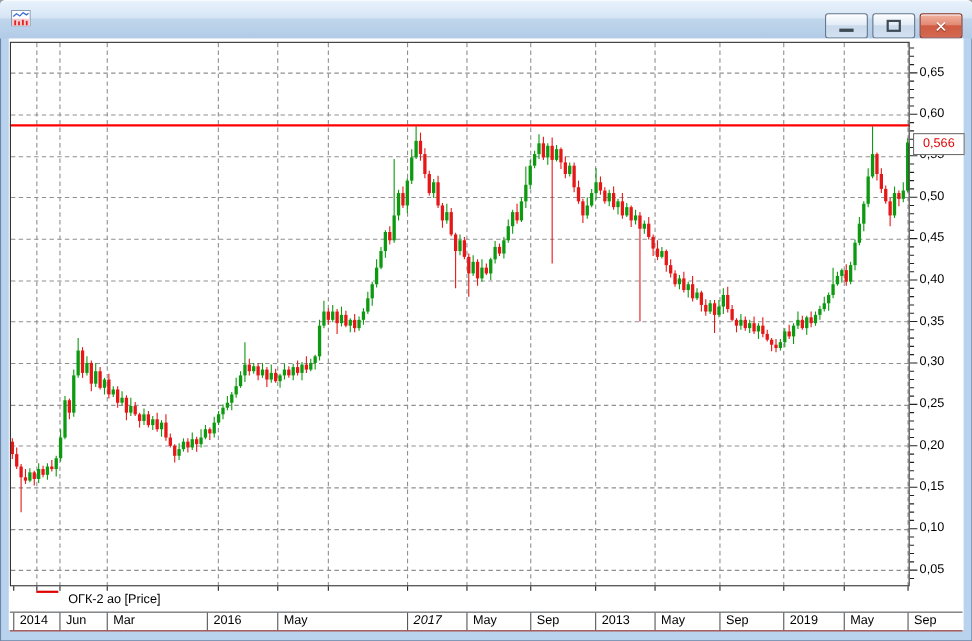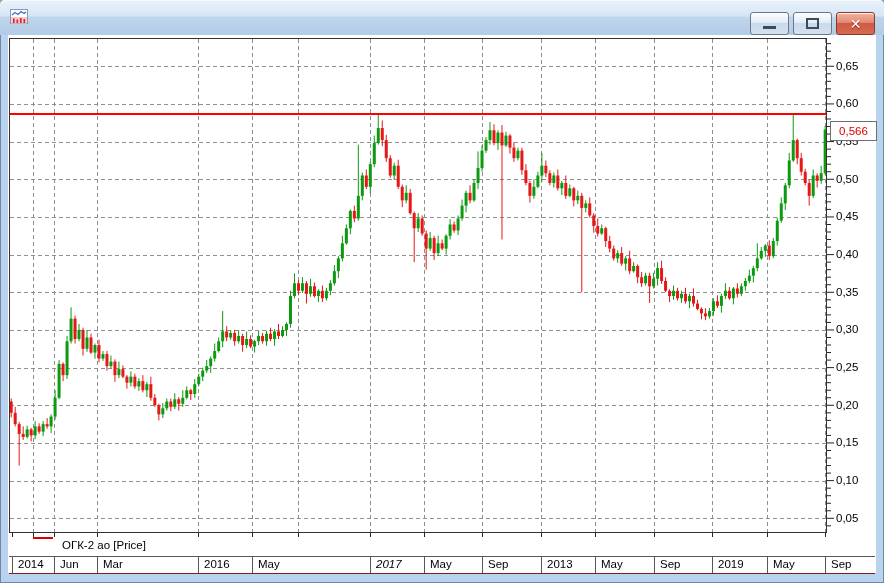--- a/index.html
+++ b/index.html
@@ -612,21 +612,21 @@
     <div id="datebar">
         <div class="dcell" style="left: 3px; width: 42px;">
           <span>2014</span>
         </div>
         <div class="dcell" style="left: 45px; width: 43px;">
           <span>Jun</span>
         </div>
         <div class="dcell" style="left: 88px; width: 101px;">
           <span>Mar</span>
         </div>
-        <div class="dcell" style="left: 189px; width: 54px; padding-left: 12px;">
+        <div class="dcell" style="left: 179px; width: 54px; padding-left: 12px;">
           <span>2016</span>
         </div>
         <div class="dcell" style="left: 243px; width: 46px;">
           <span>May</span>
         </div>
         <div class="dcell" style="left: 289px; width: 72px; margin-top: 32px;">
           <span>Aug</span>
         </div>
         <div class="dcell" style="left: 361px; width: 54px; font-style: italic;">
           <span>2017</span>

